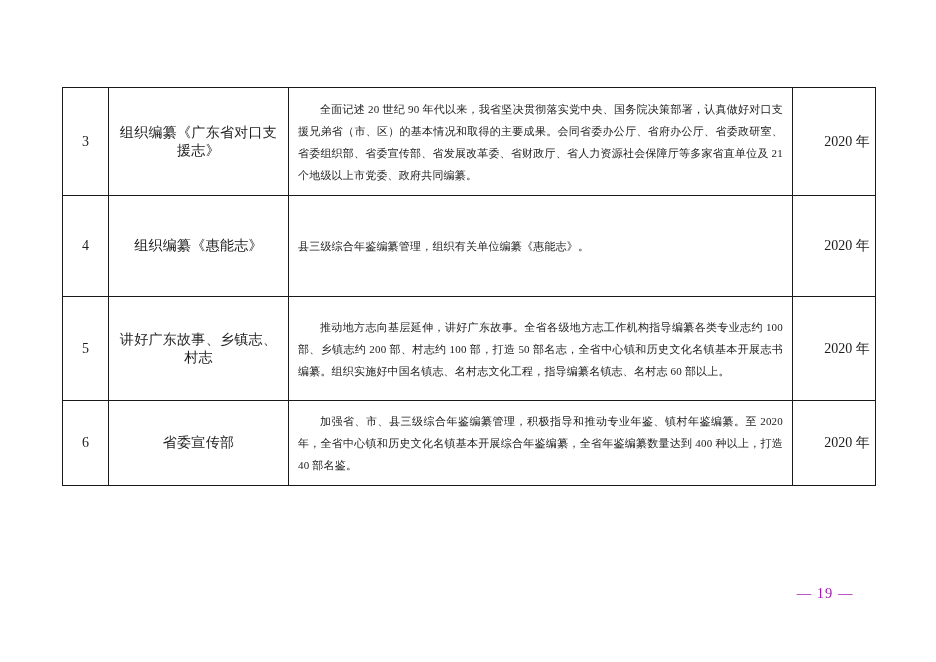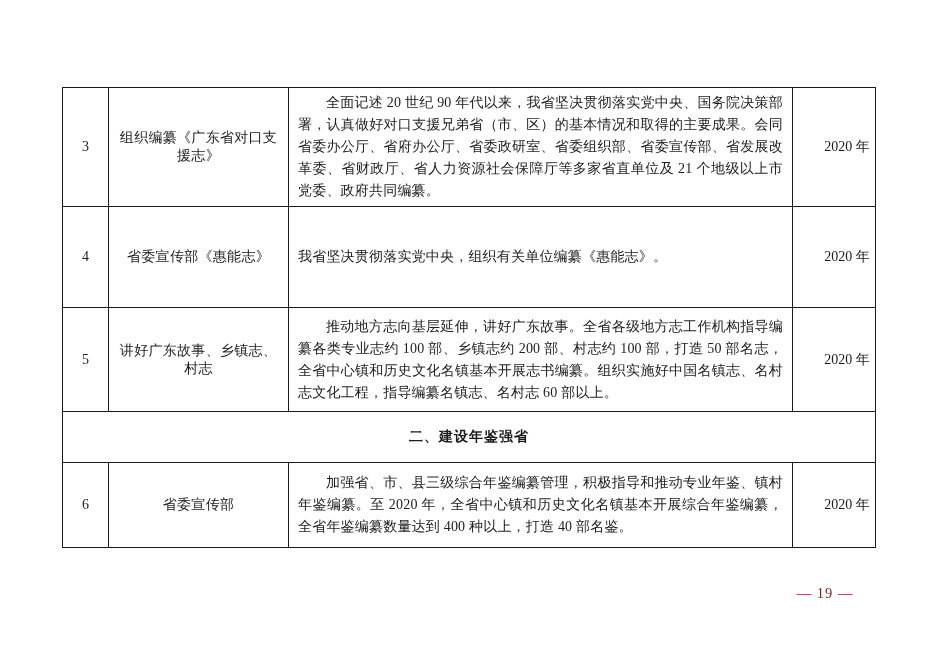--- a/index.html
+++ b/index.html
@@ -36,21 +36,21 @@
     font-size: 13.5px;
     padding: 0 4px;
     letter-spacing: 0.3px;
     margin-left: 36px;
   }
   td.cell-desc {
     padding: 4px 9px;
     text-align: justify;
   }
   td.cell-desc p {
-    font-size: 14px;
+    font-size: 11px;
     line-height: 22px;
     text-indent: 2em;
     letter-spacing: 0.2px;
   }
   td.cell-desc p.no-indent { text-indent: 0; }
   td.cell-year {
     text-align: center;
     font-size: 14px;
     white-space: nowrap;
     padding-left: 26px;
@@ -67,21 +67,21 @@
     font-family: "Liberation Sans", "DejaVu Sans", sans-serif;
     letter-spacing: 1px;
   }
   .page-number {
     position: absolute;
     left: 780px; top: 585px;
     width: 90px;
     text-align: center;
     font-size: 14.5px;
     letter-spacing: 1px;
-    color: #7f1d1d;
+    color: #a21caf;
   }
 </style>
 </head>
 <body>
 
 <div class="page">
 
   <table class="doc-table">
     <colgroup>
       <col style="width:46px">
@@ -94,39 +94,36 @@
         <td class="cell-no">3</td>
         <td class="cell-task">组织编纂《广东省对口支援志》</td>
         <td class="cell-desc">
           <p>全面记述 20 世纪 90 年代以来，我省坚决贯彻落实党中央、国务院决策部署，认真做好对口支援兄弟省（市、区）的基本情况和取得的主要成果。会同省委办公厅、省府办公厅、省委政研室、省委组织部、省委宣传部、省发展改革委、省财政厅、省人力资源社会保障厅等多家省直单位及 21 个地级以上市党委、政府共同编纂。</p>
         </td>
         <td class="cell-year">2020 年</td>
       </tr>
 
       <tr class="row-h101">
         <td class="cell-no">4</td>
-        <td class="cell-task">省委宣传部《惠能志》</td>
+        <td class="cell-task">组织编纂《惠能志》</td>
         <td class="cell-desc">
-          <p class="no-indent">我省坚决贯彻落实党中央，组织有关单位编纂《惠能志》。</p>
+          <p class="no-indent">县三级综合年鉴编纂管理，组织有关单位编纂《惠能志》。</p>
         </td>
         <td class="cell-year">2020 年</td>
       </tr>
 
       <tr class="row-h104">
         <td class="cell-no">5</td>
         <td class="cell-task">讲好广东故事、乡镇志、村志</td>
         <td class="cell-desc">
           <p>推动地方志向基层延伸，讲好广东故事。全省各级地方志工作机构指导编纂各类专业志约 100 部、乡镇志约 200 部、村志约 100 部，打造 50 部名志，全省中心镇和历史文化名镇基本开展志书编纂。组织实施好中国名镇志、名村志文化工程，指导编纂名镇志、名村志 60 部以上。</p>
         </td>
         <td class="cell-year">2020 年</td>
       </tr>
 
-      <tr class="row-h51">
-        <td class="cell-section" colspan="4">二、建设年鉴强省</td>
-      </tr>
 
       <tr class="row-h85">
         <td class="cell-no">6</td>
         <td class="cell-task">省委宣传部</td>
         <td class="cell-desc">
           <p>加强省、市、县三级综合年鉴编纂管理，积极指导和推动专业年鉴、镇村年鉴编纂。至 2020 年，全省中心镇和历史文化名镇基本开展综合年鉴编纂，全省年鉴编纂数量达到 400 种以上，打造 40 部名鉴。</p>
         </td>
         <td class="cell-year">2020 年</td>
       </tr>
     </tbody>

